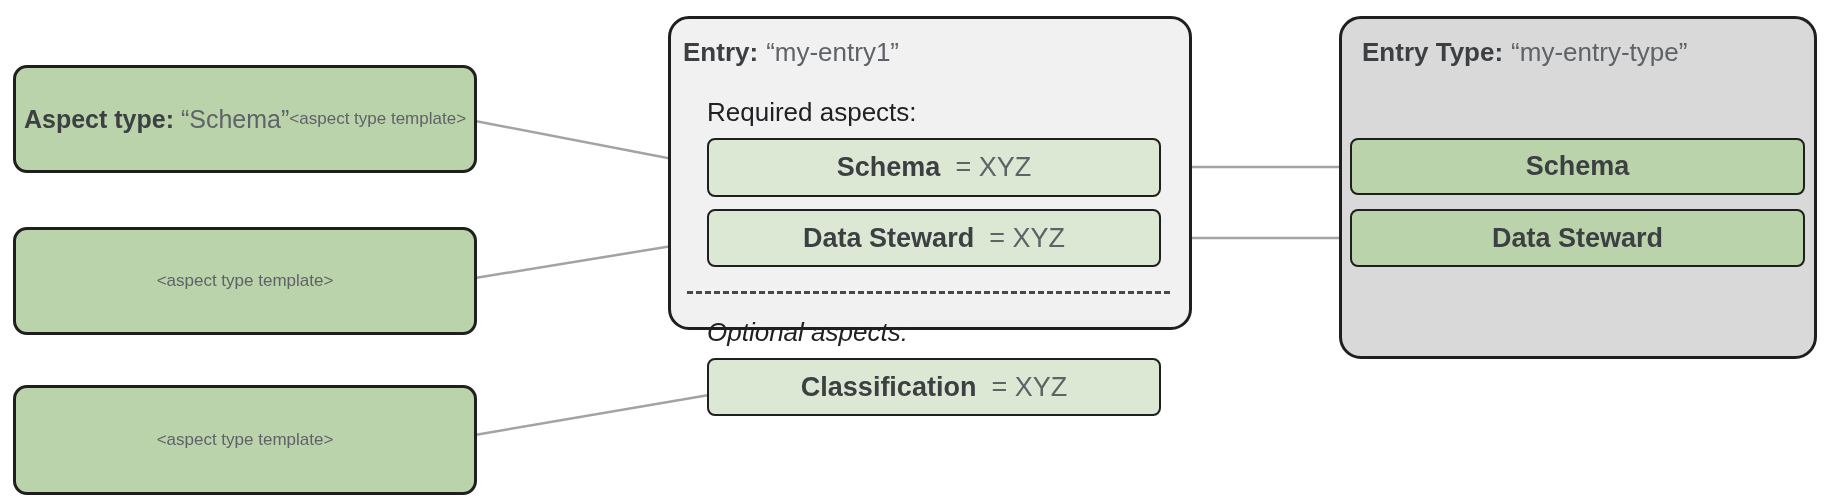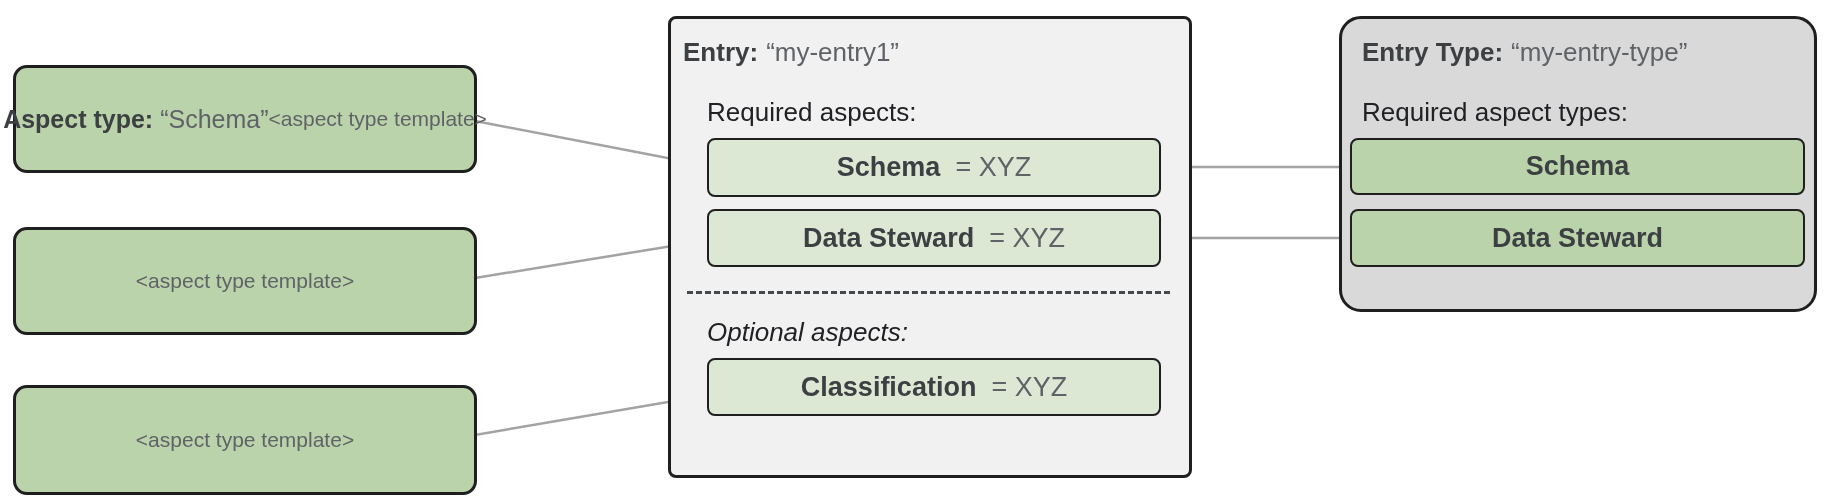--- a/index.html
+++ b/index.html
@@ -53,42 +53,42 @@
     line-height: 30px;
     color: var(--text-secondary, #4d5156);
     white-space: nowrap;
   }
   .aspect-line1 .bold-label {
     font-weight: bold;
     color: var(--text-dark, #3c4043);
   }
   .aspect-line1 .quoted-value { margin-left: 7px; }
   .aspect-line2 {
-    font-size: 21px;
+    font-size: 17px;
     line-height: 30px;
     color: var(--text-secondary, #4d5156);
     white-space: nowrap;
   }
 
   
   .entry-box {
     position: absolute;
     left: 668px; top: 16px;
-    width: 524px; height: 462px;
+    width: 524px; height: 314px;
     background: var(--entry-bg, #f1f1f1);
     border: 3px solid var(--border-dark, #1f1f1f);
-    border-radius: 8px;
+    border-radius: 21px;
     z-index: 2;
   }
 
   
   .entry-type-box {
     position: absolute;
     left: 1339px; top: 16px;
-    width: 478px; height: 296px;
+    width: 478px; height: 343px;
     background: var(--entry-type-bg, #d9d9d9);
     border: 3px solid var(--border-dark, #1f1f1f);
     border-radius: 22px;
     z-index: 2;
   }
 
   .box-title {
     position: absolute;
     font-size: 26px;
     line-height: 32px;
@@ -216,21 +216,20 @@
     <div class="aspect-row row-3">
       <span class="row-name">Classification</span>
         <span class="row-suffix">= XYZ</span>
     </div>
   </div>
 
   <div class="entry-type-box">
     <div class="box-title">
       <span class="bold-label">Entry Type:</span><span class="quoted-value">“my-entry-type”</span>
     </div>
-    <div class="section-label">Required aspect types:</div>
 
     <div class="type-row row-1">
       <span>Schema</span>
     </div>
     <div class="type-row row-2">
       <span>Data Steward</span>
     </div>
   </div>
 
 </div>

